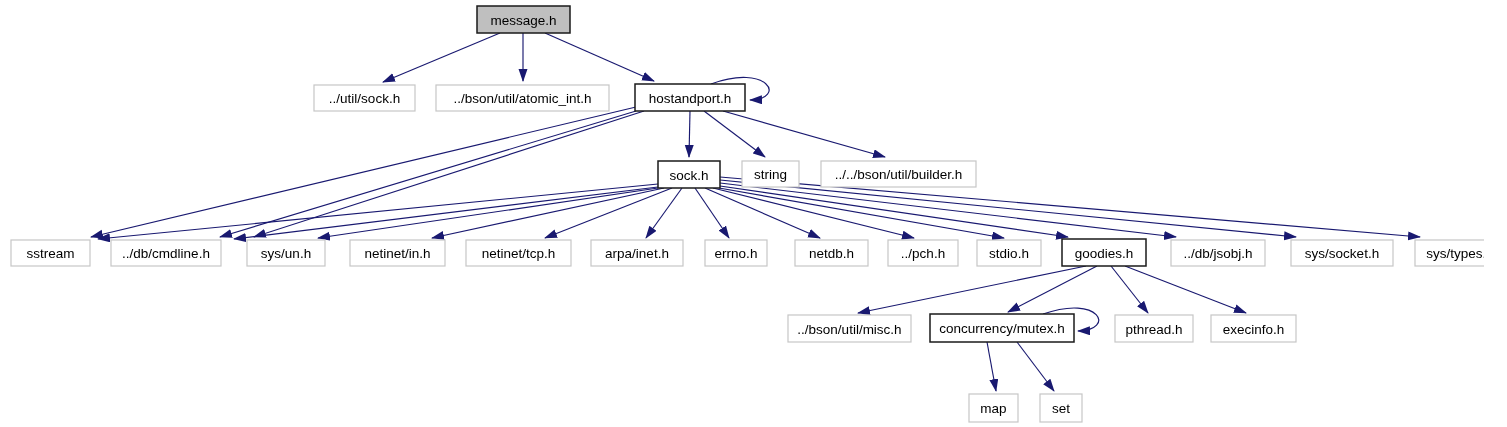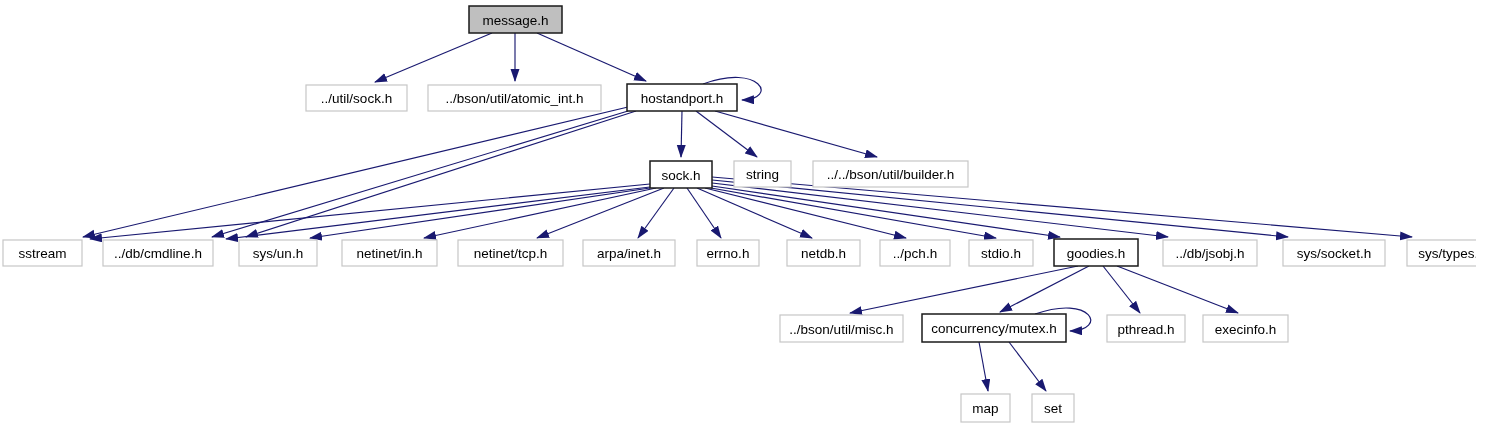--- a/index.html
+++ b/index.html
@@ -7,20 +7,21 @@
     padding: 0;
     background: #ffffff;
     font-family: "Liberation Sans", "DejaVu Sans", sans-serif;
   }
   #stage {
     position: relative;
     width: 1476px;
     height: 427px;
     background: #ffffff;
     overflow: hidden;
+    padding-left: 8px;
   }
   svg { display: block; }
   .edge {
     fill: none;
     stroke: #191970;
     stroke-width: 1.15;
   }
   .node-rect {
     fill: #ffffff;
     stroke: #c6c6c6;

